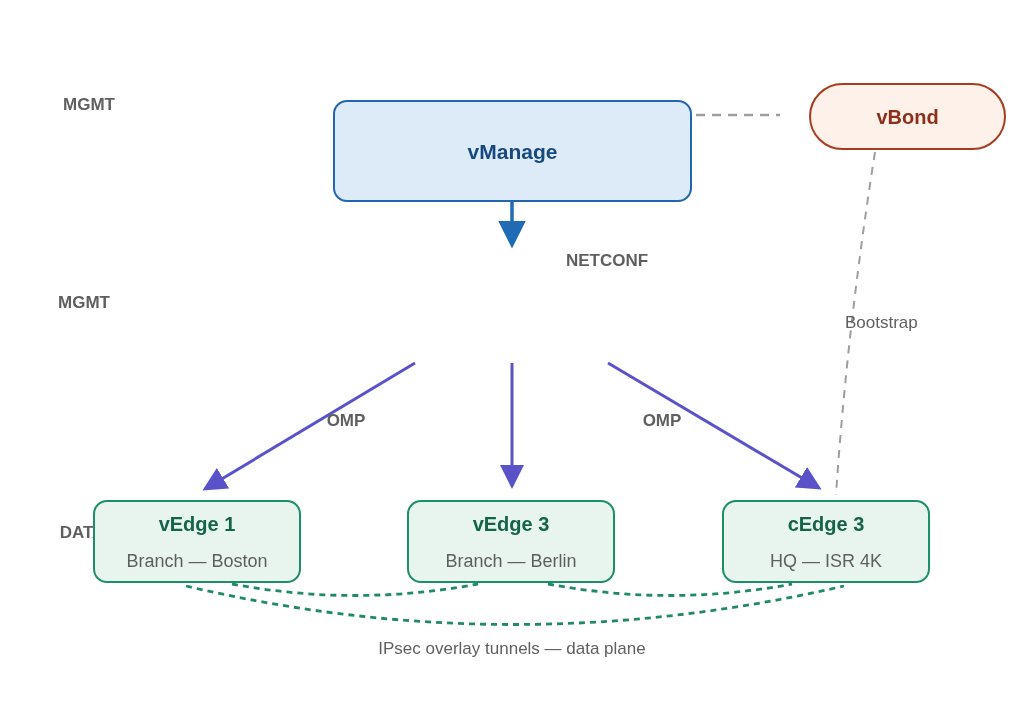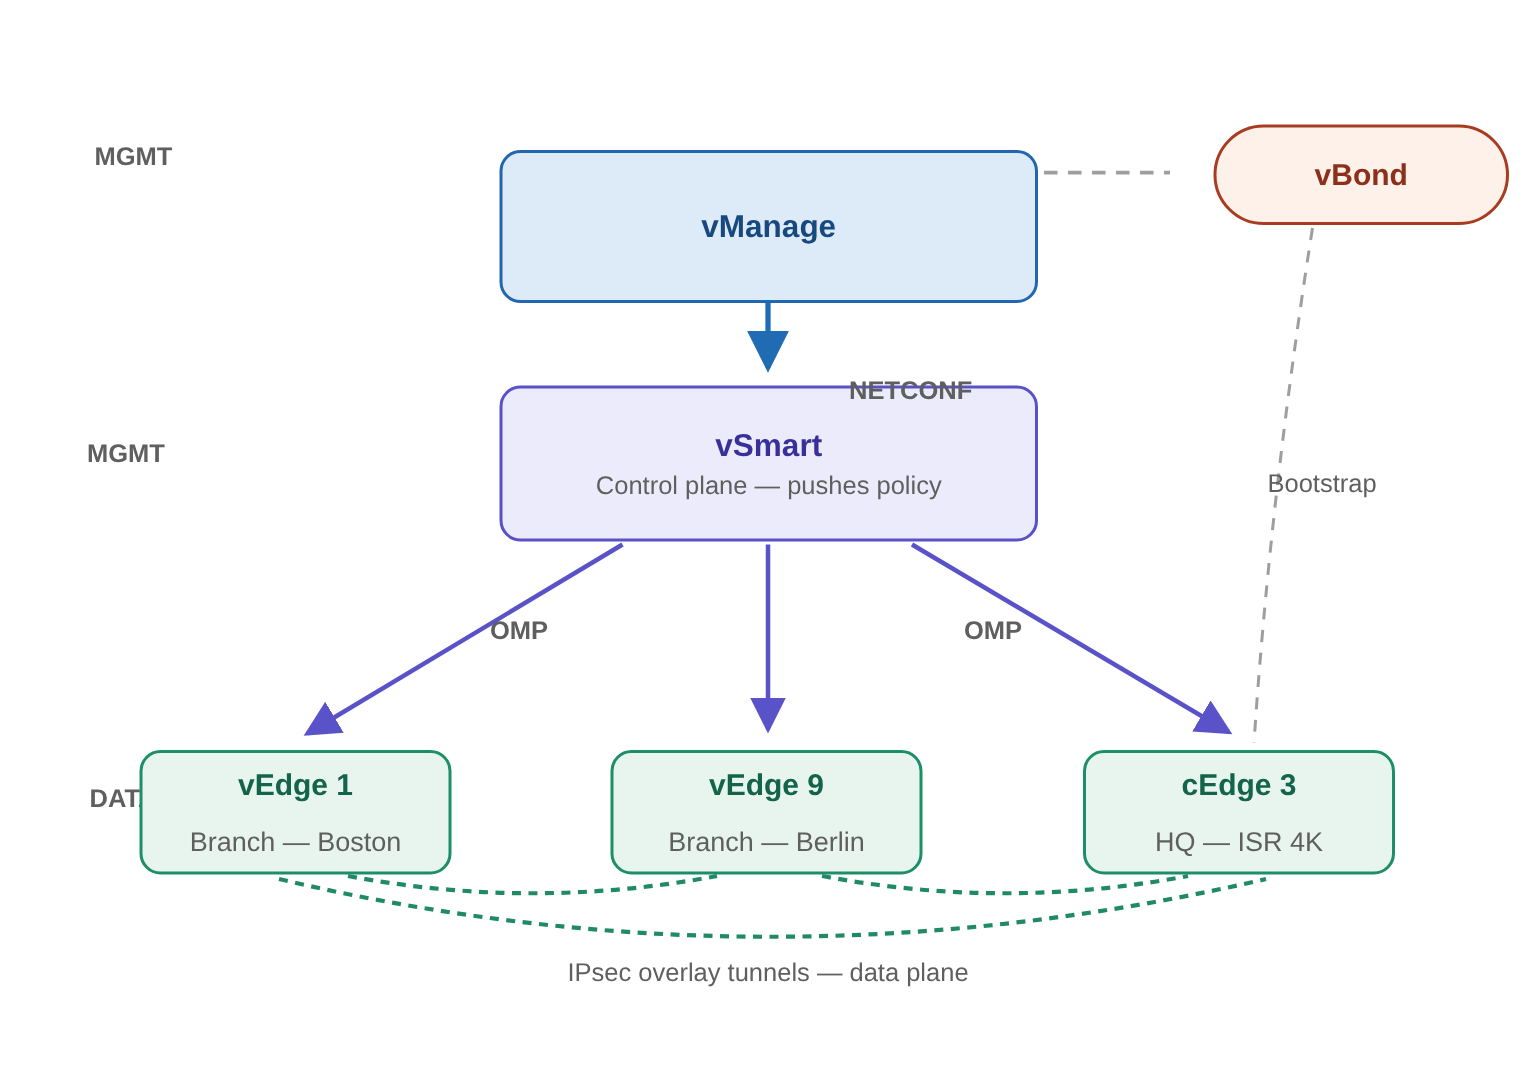--- a/index.html
+++ b/index.html
@@ -87,32 +87,28 @@
   <div class="lbl bold lane-data">DATA</div>
 
   <div class="node node-vmanage">
     <div class="title">vManage</div>
   </div>
 
   <div class="node node-vbond">
     <div class="title">vBond</div>
   </div>
 
-  <div class="node node-vsmart">
-    <div class="title">vSmart</div>
-    <div class="subtitle">Control plane — pushes policy</div>
-  </div>
 
   <div class="node node-green node-vedge1">
     <div class="title">vEdge 1</div>
     <div class="subtitle">Branch — Boston</div>
   </div>
 
   <div class="node node-green node-vedge2">
-    <div class="title">vEdge 9</div>
+    <div class="title">vEdge 3</div>
     <div class="subtitle">Branch — Berlin</div>
   </div>
 
   <div class="node node-green node-cedge3">
     <div class="title">cEdge 3</div>
     <div class="subtitle">HQ — ISR 4K</div>
   </div>
 
   <div class="lbl bold left-anchor lbl-netconf">NETCONF</div>
   <div class="lbl bold lbl-omp-left">OMP</div>

